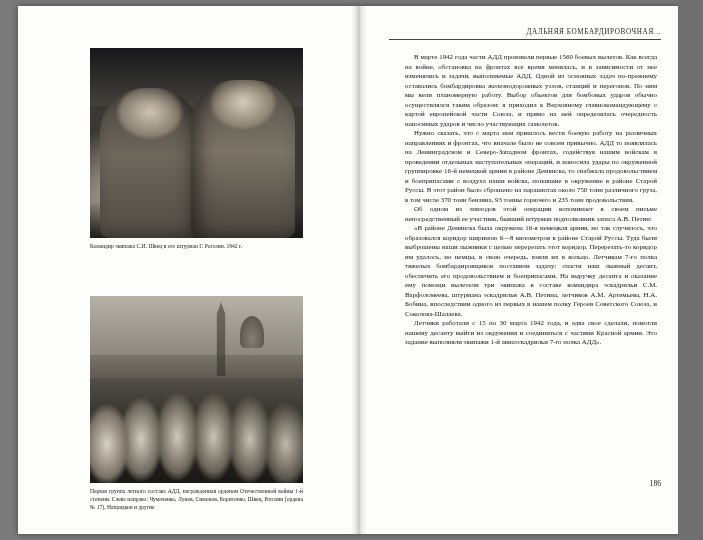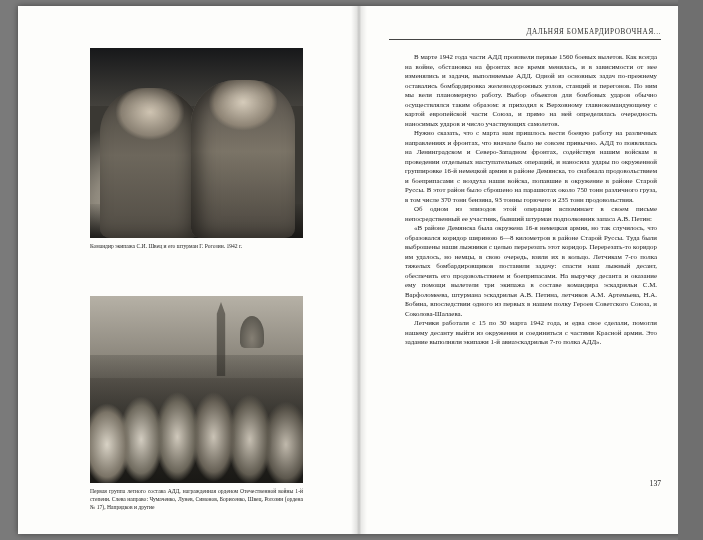--- a/index.html
+++ b/index.html
@@ -213,18 +213,18 @@
       <div class="rule"></div>
 
       <div class="col-text" id="right-col">
         <p>В марте 1942 года части АДД произвели первые 1560 боевых вылетов. Как всегда на войне, обстановка на фронтах все время менялась, и в зависимости от нее изменялись и задачи, выполняемые АДД. Одной из основных задач по-прежнему оставались бомбардировка железнодорожных узлов, станций и перегонов. По ним мы вели планомерную работу. Выбор объектов для бомбовых ударов обычно осуществлялся таким образом: я приходил к Верховному главнокомандующему с картой европейской части Союза, и прямо на ней определялась очередность наносимых ударов и число участвующих самолетов.</p>
         <p>Нужно сказать, что с марта нам пришлось вести боевую работу на различных направлениях и фронтах, что вначале было не совсем привычно. АДД то появлялась на Ленинградском и Северо-Западном фронтах, содействуя нашим войскам в проведении отдельных наступательных операций, и наносила удары по окруженной группировке 16-й немецкой армии в районе Демянска, то снабжала продовольствием и боеприпасами с воздуха наши войска, попавшие в окружение в районе Старой Руссы. В этот район было сброшено на парашютах около 750 тонн различного груза, в том числе 370 тонн бензина, 93 тонны горючего и 235 тонн продовольствия.</p>
         <p>Об одном из эпизодов этой операции вспоминает в своем письме непосредственный ее участник, бывший штурман подполковник запаса А.В. Петин:</p>
         <p>«В районе Демянска была окружена 16-я немецкая армия, но так случилось, что образовался коридор шириною 6—8 километров в районе Старой Руссы. Туда были выброшены наши лыжники с целью перерезать этот коридор. Перерезать-то коридор им удалось, но немцы, в свою очередь, взяли их в кольцо. Летчикам 7-го полка тяжелых бомбардировщиков поставили задачу: спасти наш лыжный десант, обеспечить его продовольствием и боеприпасами. На выручку десанта и оказание ему помощи вылетели три экипажа в составе командира эскадрильи С.М. Варфоломеева, штурмана эскадрильи А.В. Петина, летчиков А.М. Артемьева, Н.А. Бобина, впоследствии одного из первых в нашем полку Героев Советского Союза, и Соколова-Шалаева.</p>
         <p>Летчики работали с 15 по 30 марта 1942 года, и едва свое сделали, помогли нашему десанту выйти из окружения и соединиться с частями Красной армии. Это задание выполняли экипажи 1-й авиаэскадрильи 7-го полка АДД».</p>
       </div>
 
-      <div class="folio">137</div>
+      <div class="folio">186</div>
     </div>
 
     <div class="gutter"></div>
   </div>
 </div>
 
 </body></html>

